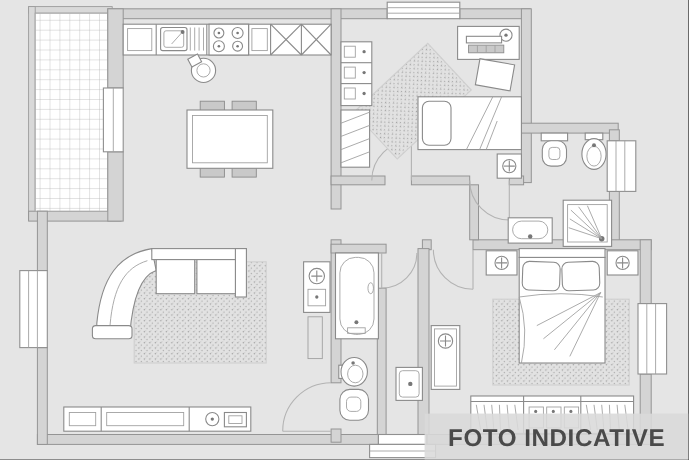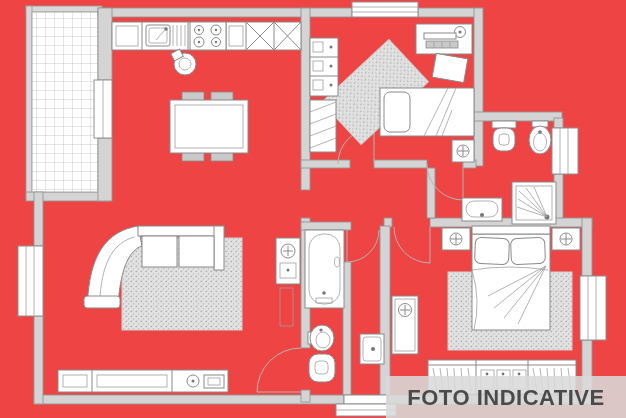--- a/index.html
+++ b/index.html
@@ -1,16 +1,16 @@
 <!DOCTYPE html>
 <html><head>
 <meta charset="utf-8">
 <style>
   html,body{margin:0;padding:0;background:#000;}
-  .stage{position:relative;width:626px;height:418px;background:#ef4444;overflow:hidden;
+  .stage{position:relative;width:626px;height:418px;background:#e5e5e5;overflow:hidden;
          font-family:"Liberation Sans", sans-serif;}
   svg{display:block}
   .wall{fill:#d4d4d4;stroke:#949494;stroke-width:.9}
   .twall{fill:#d9d9d9;stroke:#9a9a9a;stroke-width:.8}
   .win{fill:#ffffff;stroke:#8f8f8f;stroke-width:1}
   .fw{fill:#ffffff;stroke:#8a8a8a;stroke-width:1}
   .fl{fill:none;stroke:#8a8a8a;stroke-width:1}
   .ft{fill:none;stroke:#9f9f9f;stroke-width:.8}
   .gf{fill:#c9c9c9;stroke:#8a8a8a;stroke-width:.8}
   .door{fill:none;stroke:#b3b3b3;stroke-width:1}

